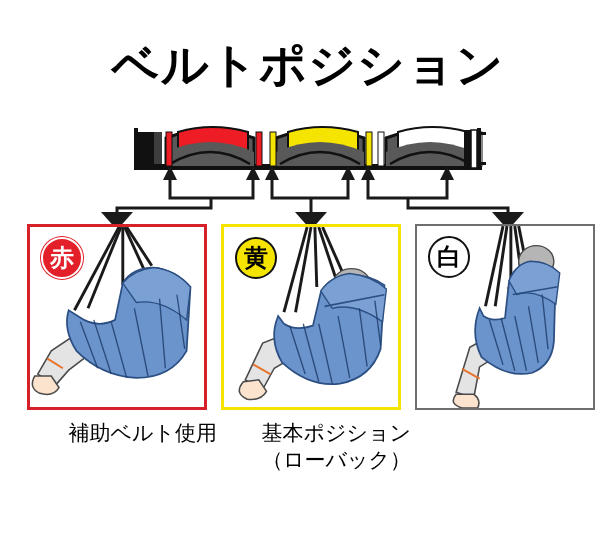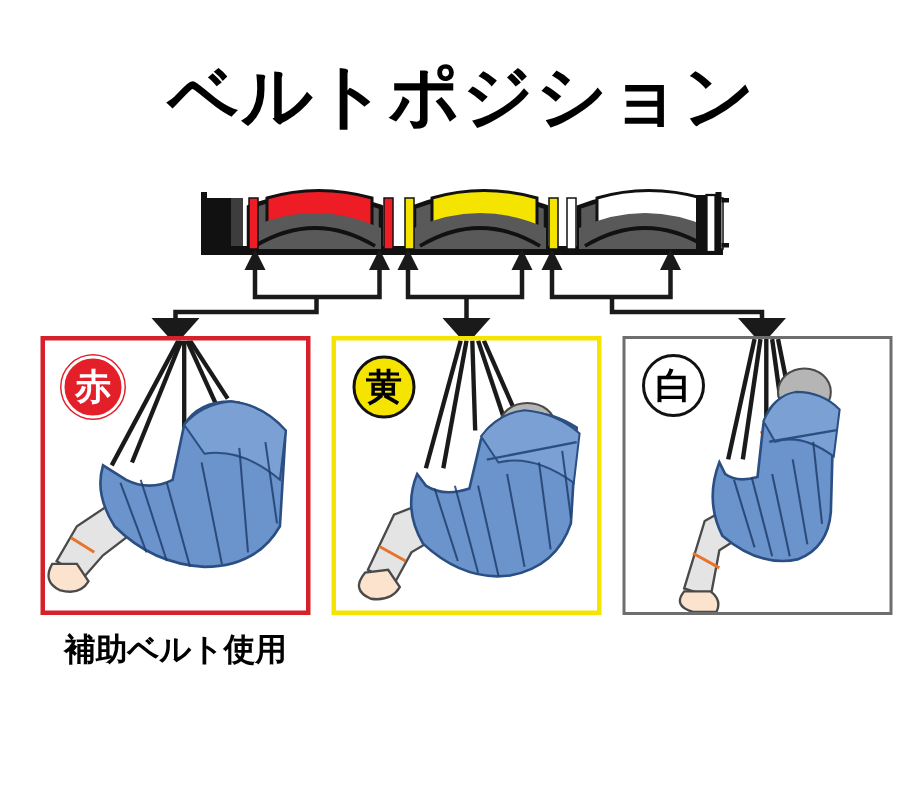--- a/index.html
+++ b/index.html
@@ -108,23 +108,23 @@
     background: #ffffff;
     color: #000000;
     border: 2.5px solid #111111;
   }
 
   
   .caption {
     position: absolute;
     top: 420px;
     width: 200px;
-    text-align: center;
+    text-align: right;
     font-size: 21px;
-    font-weight: bold;
+    font-weight: normal;
     line-height: 1.28;
     white-space: nowrap;
   }
   #caption-red    { left: 17px; }
   #caption-yellow { left: 211px; }
   .caption-line { display: block; }
 </style>
 </head>
 <body>
 
@@ -320,14 +320,18 @@
         </g>
       </g>
     </svg>
     <div class="badge badge-white">白</div>
   </div>
 
   <div class="caption" id="caption-red">
     <span class="caption-line">補助ベルト使用</span>
   </div>
 
+  <div class="caption" id="caption-yellow">
+    <span class="caption-line">基本ポジション</span>
+    <span class="caption-line">（ローバック）</span>
+  </div>
 
 </div>
 
 </body></html>

